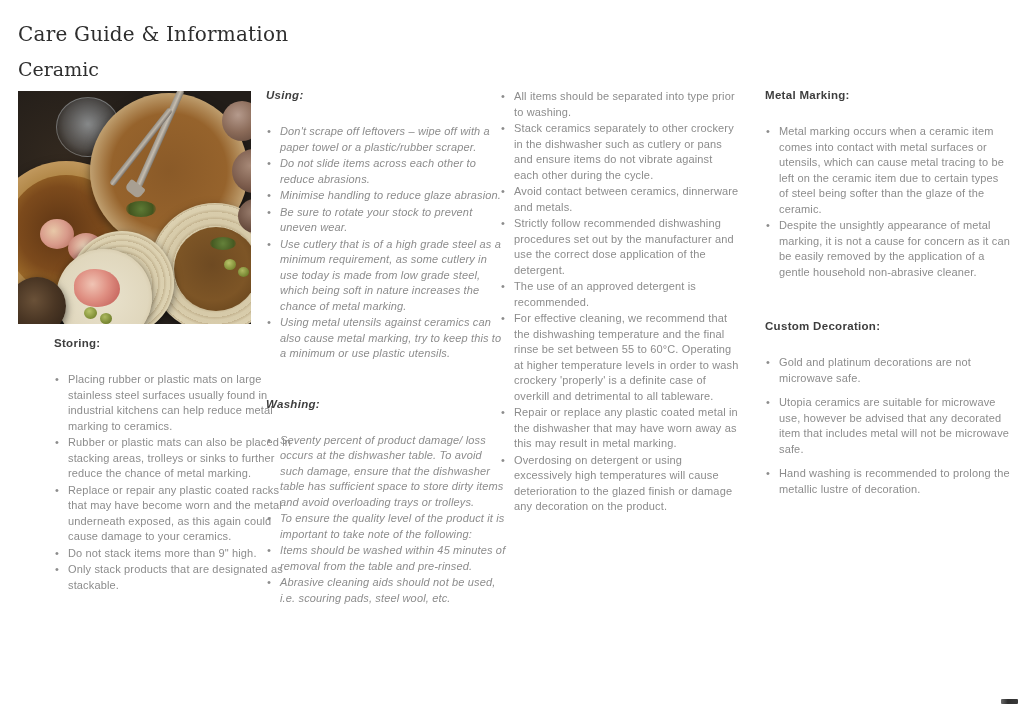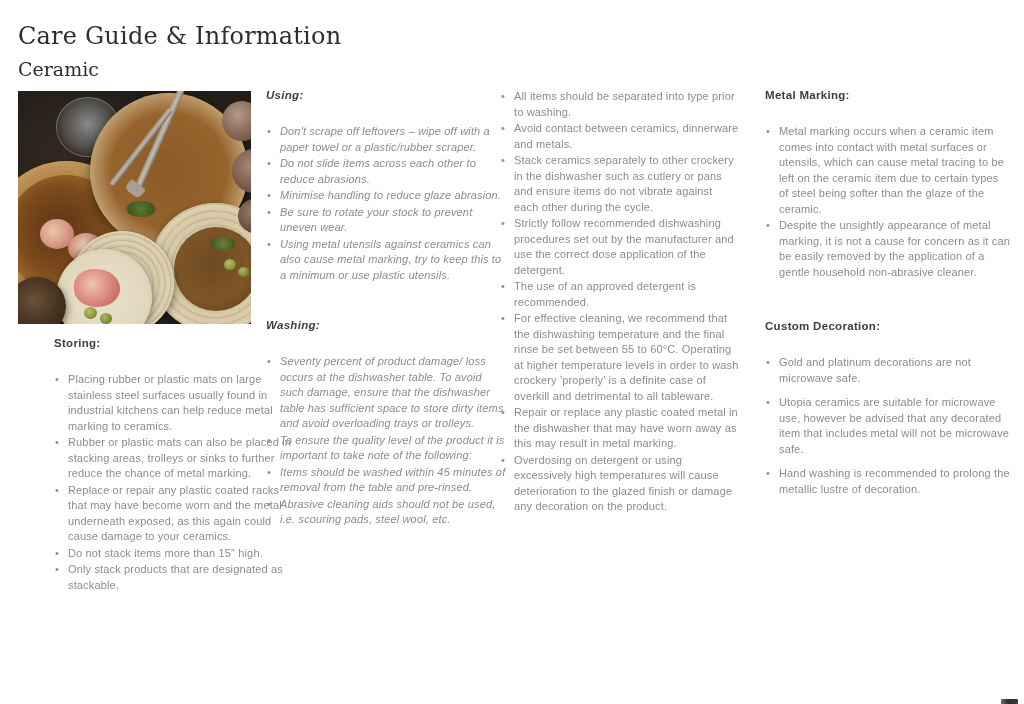--- a/index.html
+++ b/index.html
@@ -9,21 +9,21 @@
     width: 1024px;
     height: 704px;
     background: #ffffff;
     overflow: hidden;
     font-family: "Liberation Sans", sans-serif;
   }
   .page-title {
     position: absolute;
     left: 18px; top: 22px;
     font-family: "DejaVu Serif", serif;
-    font-size: 24px;
+    font-size: 20px;
     font-weight: 500;
     color: #2e2e2e;
     letter-spacing: 0.2px;
     text-align: right;
   }
   .page-subtitle {
     position: absolute;
     left: 18px; top: 58px;
     font-family: "DejaVu Serif", serif;
     font-size: 19px;
@@ -219,54 +219,55 @@
     <div class="bowl-dark"></div>
   </div>
 
   <div class="col col-storing">
     <section>
       <h3 class="sec-heading">Storing:</h3>
       <ul class="bullets">
         <li>Placing rubber or plastic mats on large stainless steel surfaces usually found in industrial kitchens can help reduce metal marking to ceramics.</li>
         <li>Rubber or plastic mats can also be placed in stacking areas, trolleys or sinks to further reduce the chance of metal marking.</li>
         <li>Replace or repair any plastic coated racks that may have become worn and the metal underneath exposed, as this again could cause damage to your ceramics.</li>
-        <li>Do not stack items more than 15" high.</li>
+        <li>Do not stack items more than 9" high.</li>
         <li>Only stack products that are designated as stackable.</li>
       </ul>
     </section>
   </div>
 
   <div class="col col-2">
     <section>
       <h3 class="sec-heading">Using:</h3>
       <ul class="bullets">
         <li>Don't scrape off leftovers – wipe off with a paper towel or a plastic/rubber scraper.</li>
         <li>Do not slide items across each other to reduce abrasions.</li>
         <li>Minimise handling to reduce glaze abrasion.</li>
         <li>Be sure to rotate your stock to prevent uneven wear.</li>
+        <li>Use cutlery that is of a high grade steel as a minimum requirement, as some cutlery in use today is made from low grade steel, which being soft in nature increases the chance of metal marking.</li>
         <li>Using metal utensils against ceramics can also cause metal marking, try to keep this to a minimum or use plastic utensils.</li>
       </ul>
     </section>
     <section class="sec-washing">
       <h3 class="sec-heading">Washing:</h3>
       <ul class="bullets">
         <li>Seventy percent of product damage/ loss occurs at the dishwasher table. To avoid such damage, ensure that the dishwasher table has sufficient space to store dirty items and avoid overloading trays or trolleys.</li>
         <li>To ensure the quality level of the product it is important to take note of the following:</li>
         <li>Items should be washed within 45 minutes of removal from the table and pre-rinsed.</li>
         <li>Abrasive cleaning aids should not be used, i.e. scouring pads, steel wool, etc.</li>
       </ul>
     </section>
   </div>
 
   <div class="col col-3">
     <section>
       <ul class="bullets">
         <li>All items should be separated into type prior to washing.</li>
+        <li>Stack ceramics separately to other crockery in the dishwasher such as cutlery or pans and ensure items do not vibrate against each other during the cycle.</li>
         <li>Avoid contact between ceramics, dinnerware and metals.</li>
-        <li>Stack ceramics separately to other crockery in the dishwasher such as cutlery or pans and ensure items do not vibrate against each other during the cycle.</li>
         <li>Strictly follow recommended dishwashing procedures set out by the manufacturer and use the correct dose application of the detergent.</li>
         <li>The use of an approved detergent is recommended.</li>
         <li>For effective cleaning, we recommend that the dishwashing temperature and the final rinse be set between 55 to 60°C. Operating at higher temperature levels in order to wash crockery 'properly' is a definite case of overkill and detrimental to all tableware.</li>
         <li>Repair or replace any plastic coated metal in the dishwasher that may have worn away as this may result in metal marking.</li>
         <li>Overdosing on detergent or using excessively high temperatures will cause deterioration to the glazed finish or damage any decoration on the product.</li>
       </ul>
     </section>
   </div>
 
   <div class="col col-4">

